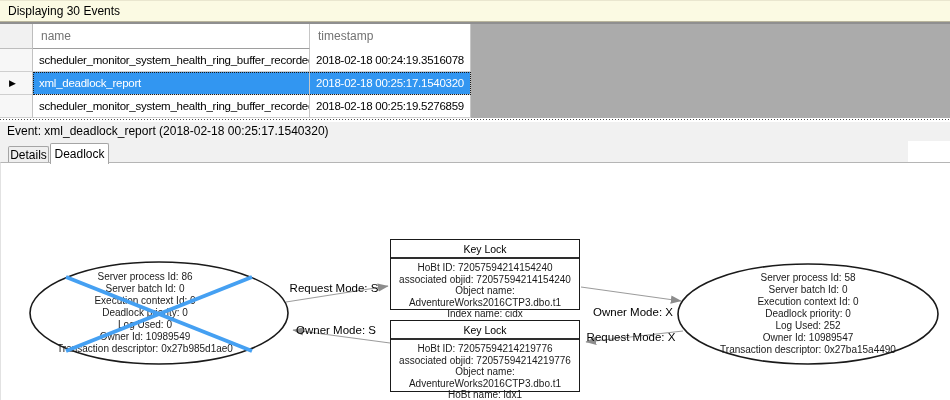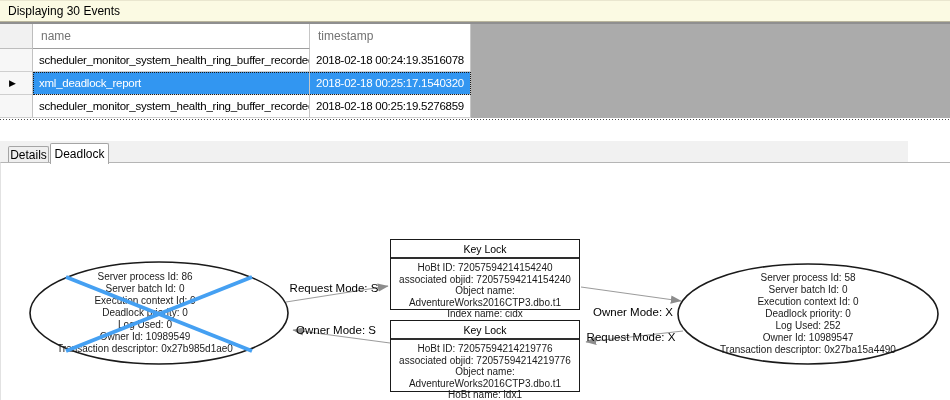--- a/index.html
+++ b/index.html
@@ -141,20 +141,21 @@
       <div class="cell row-hdr" style="height:23px;"></div>
       <div class="data-cells">
         <div class="cell data-cell col-name" style="height:23px;">scheduler_monitor_system_health_ring_buffer_recorded</div>
         <div class="cell data-cell col-time" style="height:23px;">2018-02-18 00:25:19.5276859</div>
       </div>
     </div>
   </div>
 
   <div class="splitter"></div>
 
+  <div class="event-bar">Event: xml_deadlock_report (2018-02-18 00:25:17.1540320)</div>
 
   <div class="tab-strip">
     <div class="tab inactive">Details</div>
     <div class="tab active">Deadlock</div>
   </div>
 
   <div class="content"></div>
 
   <svg class="layer" viewBox="0 0 950 400">
     <defs>

